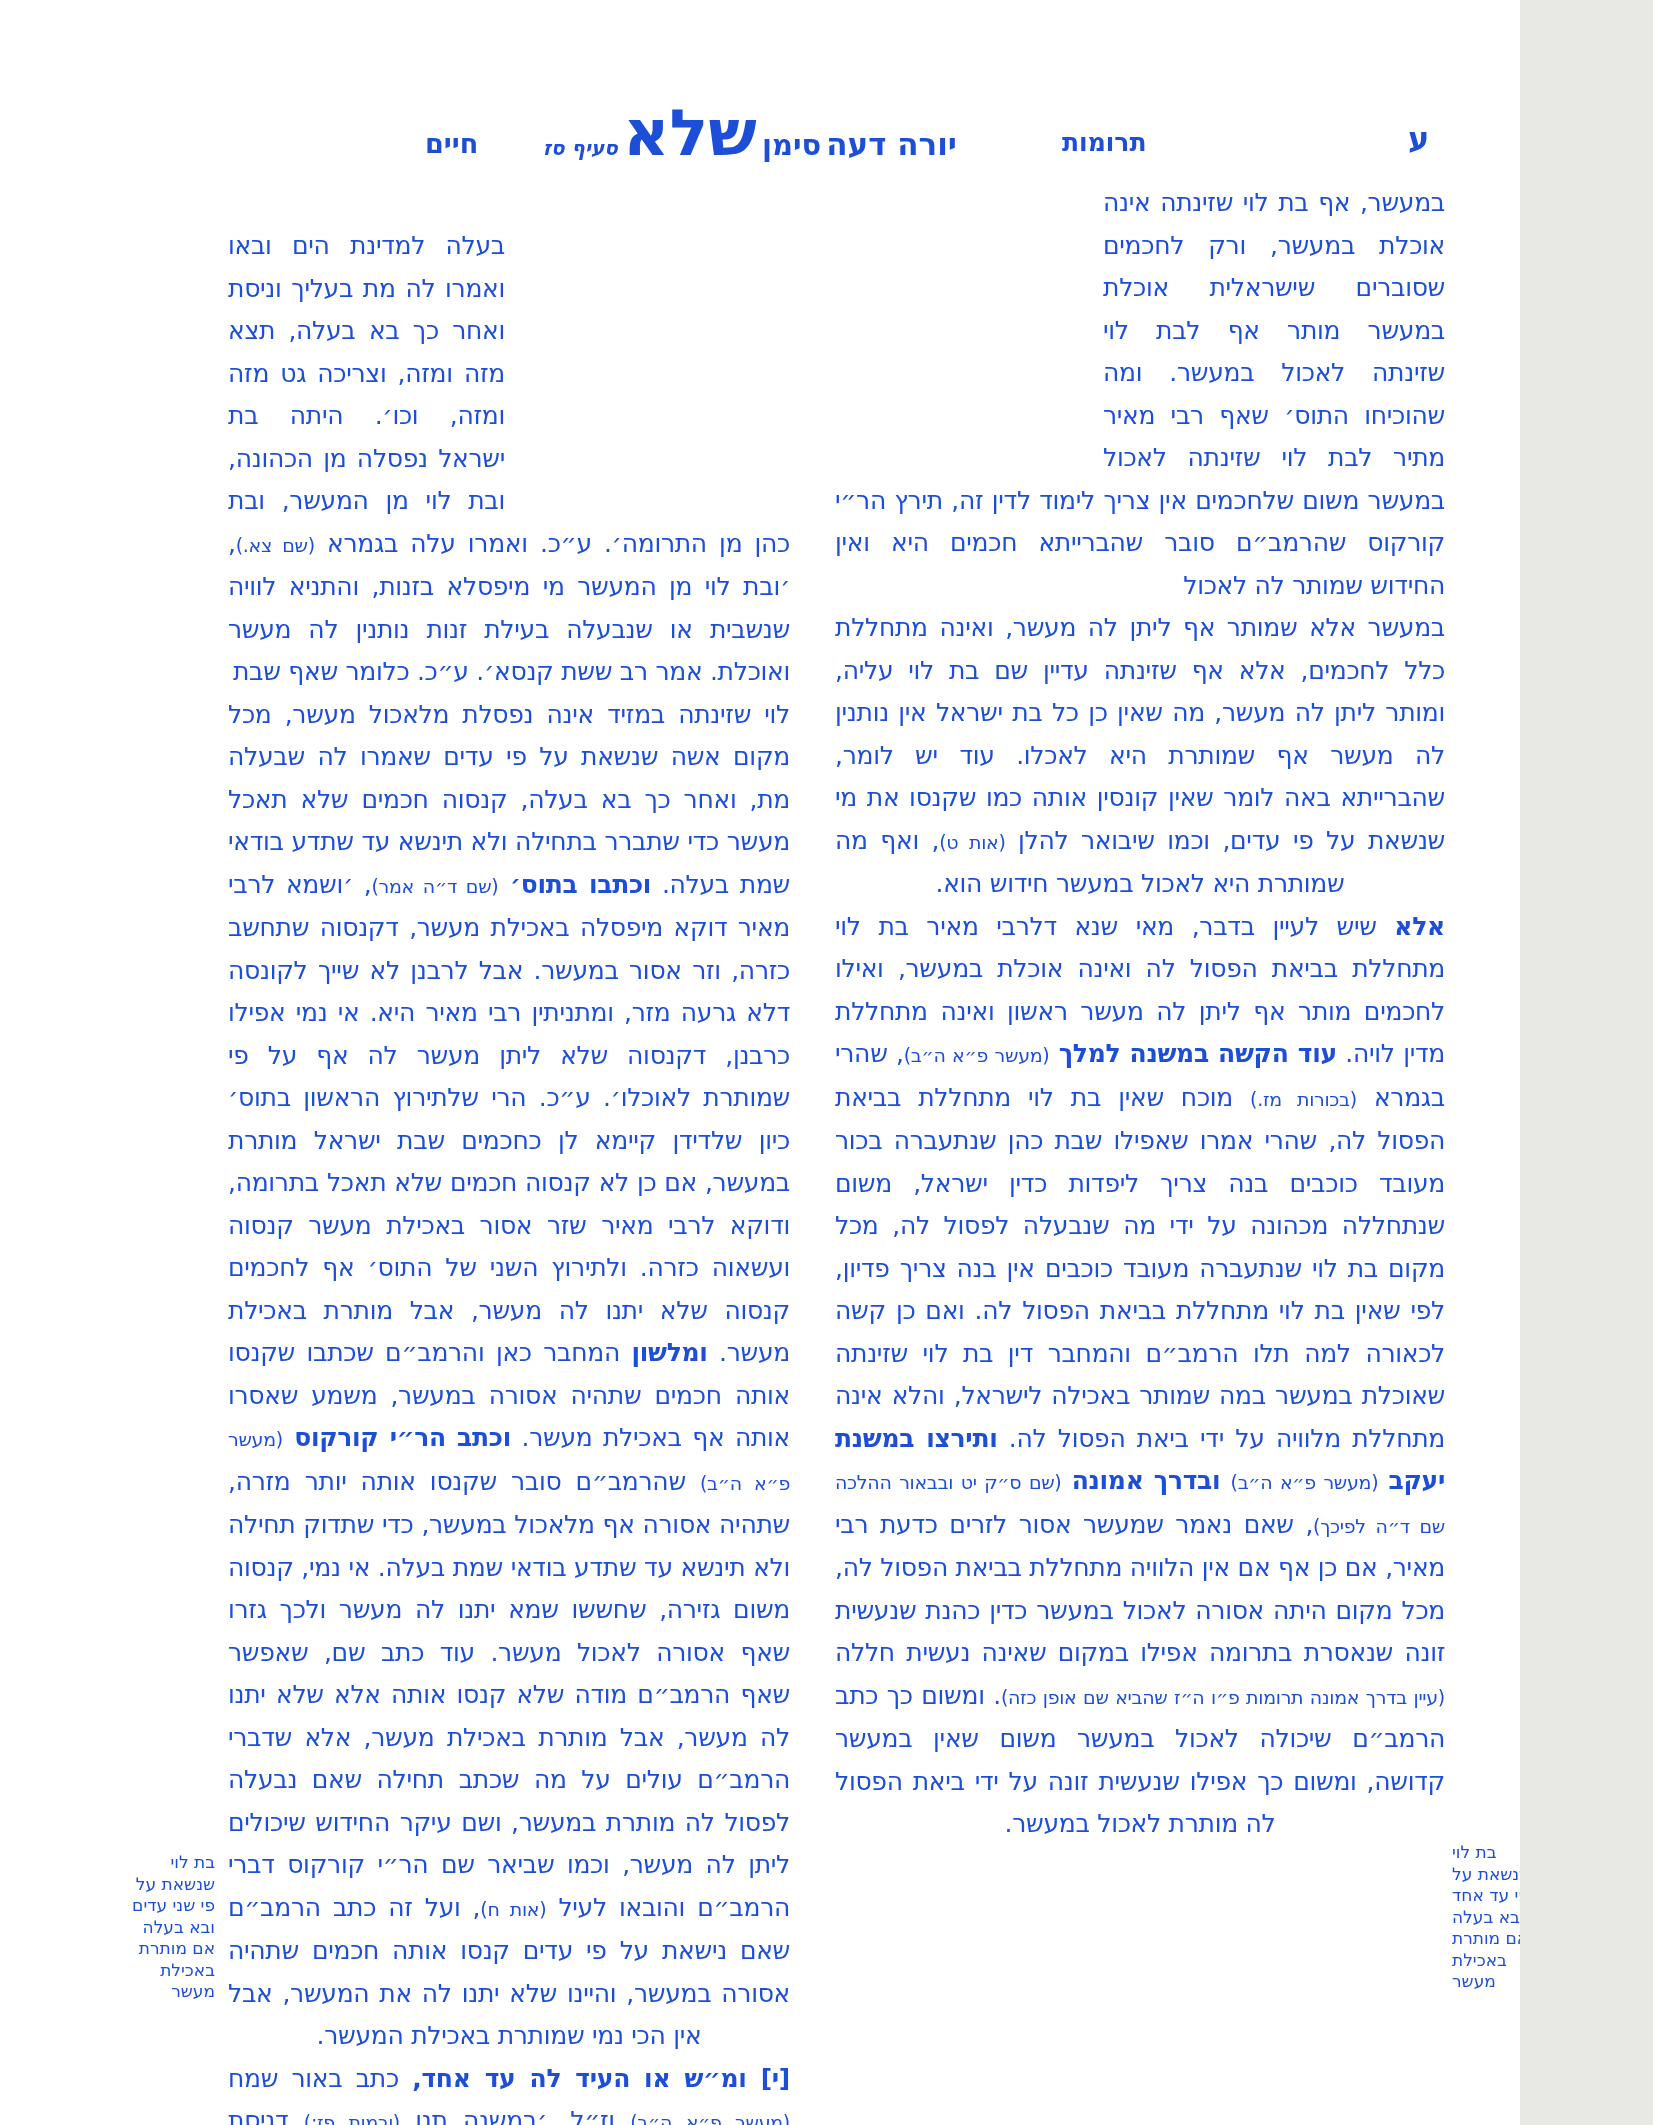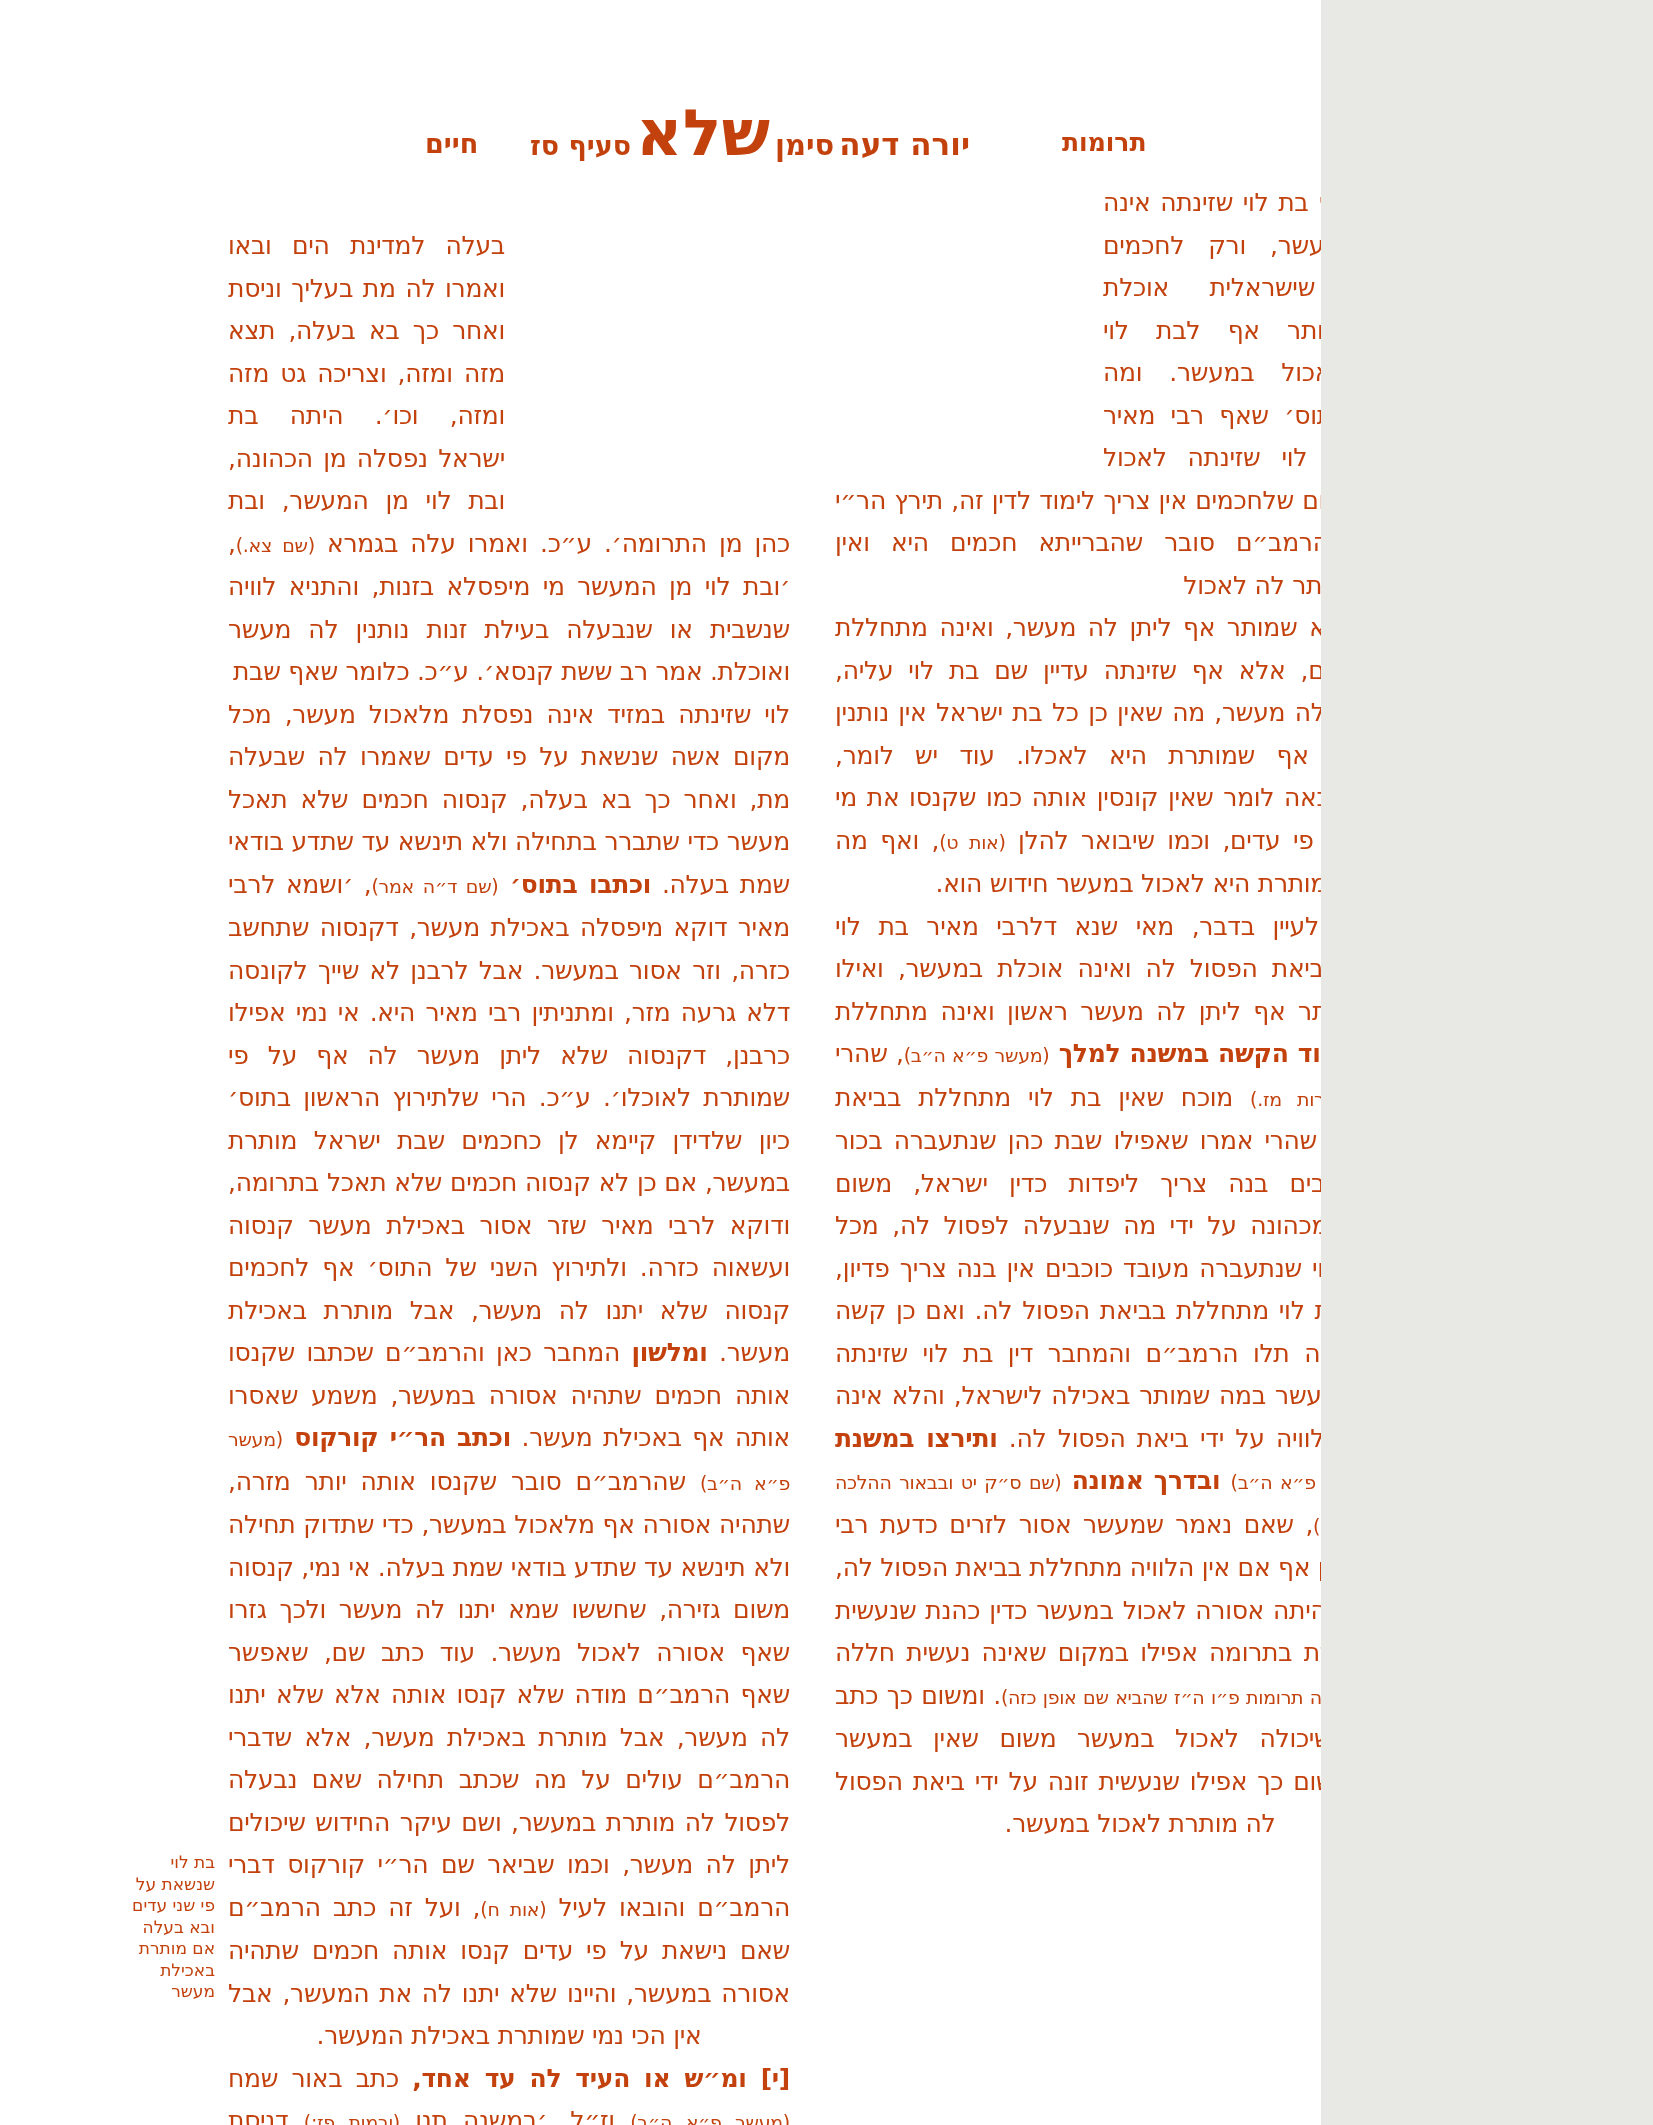--- a/index.html
+++ b/index.html
@@ -1,25 +1,25 @@
 <!DOCTYPE html>
 <html lang="he"><head>
 <meta charset="utf-8">
 <style>
   html,body{margin:0;padding:0;background:#e8e8e4;}
-  #page{position:relative;width:1321px;height:2125px;background:#ffffff;
-        font-family:"DejaVu Sans",sans-serif;color:#c2410c;direction:rtl;overflow:hidden;}
+  #page{position:relative;width:1520px;height:2125px;background:#ffffff;
+        font-family:"DejaVu Sans",sans-serif;color:#1d4ed8;direction:rtl;overflow:hidden;}
   
   .hdr-item{position:absolute;white-space:nowrap;}
   #hdr-book{left:425px;top:128px;font-size:27px;font-weight:bold;}
   #hdr-title{left:480px;top:96px;width:540px;text-align:center;}
   #hdr-title .t1{font-size:31px;font-weight:bold;}
   #hdr-title .t2{font-size:29px;font-weight:bold;}
   #hdr-title .t3{font-size:64px;font-weight:bold;}
-  #hdr-title .t4{font-size:27px;font-weight:bold;}
+  #hdr-title .t4{font-size:20px;font-weight:bold;font-style:italic;}
   #hdr-section{left:1062px;top:128px;font-size:25px;font-weight:bold;}
   #hdr-pagenum{left:1408px;top:120px;font-size:32px;font-weight:bold;}
   
   .col{position:absolute;top:182px;font-size:25px;line-height:42.5px;
        text-align:justify;letter-spacing:-0.3px;}
   #col-left{left:228px;width:562px;height:1880px;margin-top:43px;}
   #col-right{left:835px;width:610px;height:1880px;}
   .spacer-l{float:left;clear:left;width:268px;height:248px;margin-top:42px;}
   .spacer-r{float:right;clear:right;width:285px;height:250px;margin-top:42px;}
   .para{margin:0;}

